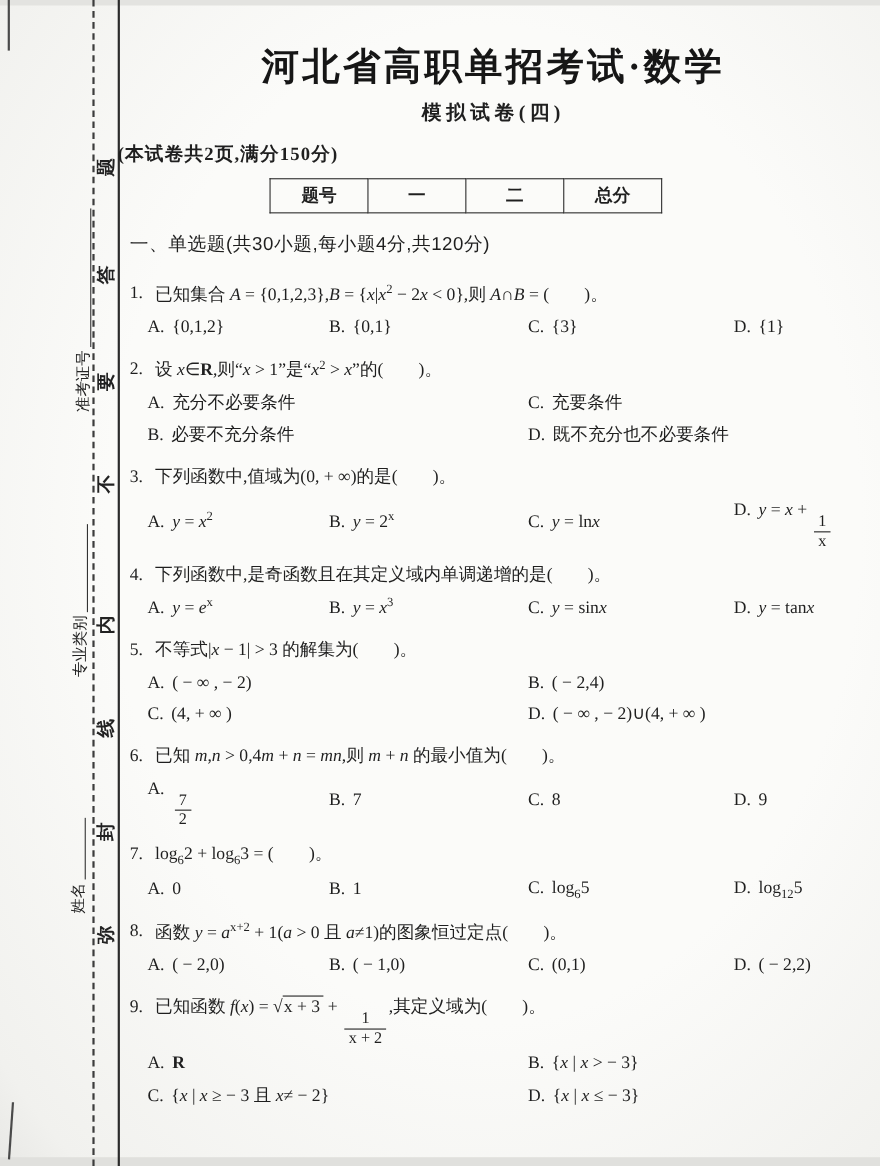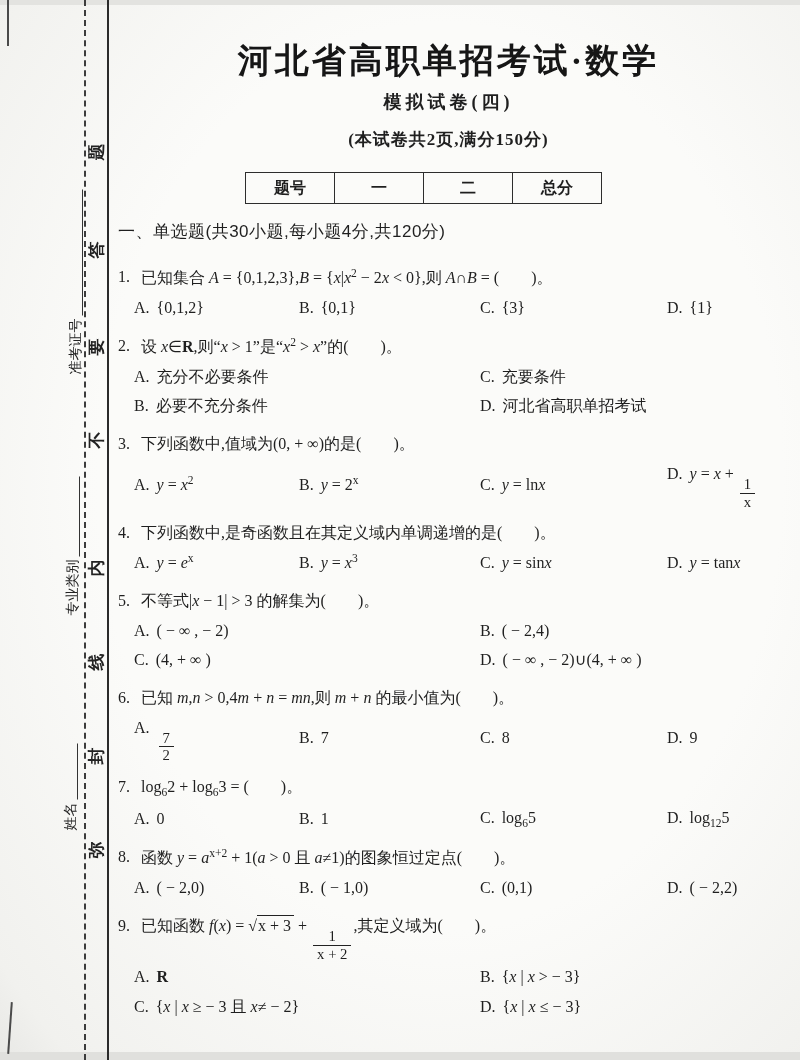--- a/index.html
+++ b/index.html
@@ -34,21 +34,21 @@
     transform:translate(-50%,-50%) rotate(-90deg);
   }
   .f-line{display:inline-block;border-bottom:1.4px solid #333;height:12px;}
   
   .content{position:absolute;left:107px;top:0;right:0;bottom:0;padding:38px 10px 0 0;}
   .title{
     text-align:center;font-size:34px;font-weight:bold;letter-spacing:3px;
     margin:0 0 6px 0;color:#161616;
   }
   .subtitle{text-align:center;font-size:18px;font-weight:bold;letter-spacing:4px;margin:0 0 14px 0;}
-  .note{text-align:center;font-size:17px;font-weight:bold;letter-spacing:1px;margin-bottom:21px;}
+  .note{text-align:left;font-size:17px;font-weight:bold;letter-spacing:1px;margin-bottom:11px;}
   table.score{border-collapse:collapse;margin:0 auto 0 138px;padding-left:35px;}
   table.score td{
     width:88px;height:30px;border:1.6px solid #2d2d2d;
     text-align:center;font-size:16px;font-weight:bold;padding:0;
   }
   .section-title{
     font-family:"Liberation Sans", sans-serif;
     font-size:17px;font-weight:normal;margin:16px 0 20px 11px;letter-spacing:0.5px;
   }
   .questions{padding-left:11px;padding-right:4px;font-size:16px;}
@@ -146,21 +146,21 @@
 
       <div class="question">
         <div class="stem">
           <span class="qnum">2.</span>
           <span class="stem-text">设 <i>x</i>∈<b>R</b>,则“<i>x</i> &gt; 1”是“<i>x</i><sup>2</sup> &gt; <i>x</i>”的(  )。</span>
         </div>
         <div class="opts cols2">
           <span class="opt"><span class="olabel">A.</span><span>充分不必要条件</span></span>
           <span class="opt"><span class="olabel">C.</span><span>充要条件</span></span>
           <span class="opt"><span class="olabel">B.</span><span>必要不充分条件</span></span>
-          <span class="opt"><span class="olabel">D.</span><span>河北省高职单招考试</span></span>
+          <span class="opt"><span class="olabel">D.</span><span>既不充分也不必要条件</span></span>
         </div>
       </div>
 
       <div class="question">
         <div class="stem">
           <span class="qnum">3.</span>
           <span class="stem-text">下列函数中,值域为(0, + ∞)的是(  )。</span>
         </div>
         <div class="opts cols4">
           <span class="opt"><span class="olabel">A.</span><span><i>y</i> = <i>x</i><sup>2</sup></span></span>

